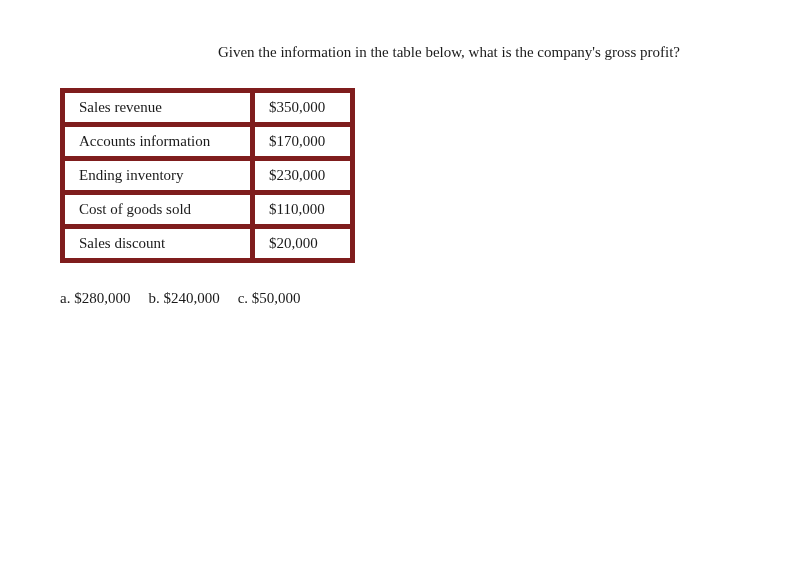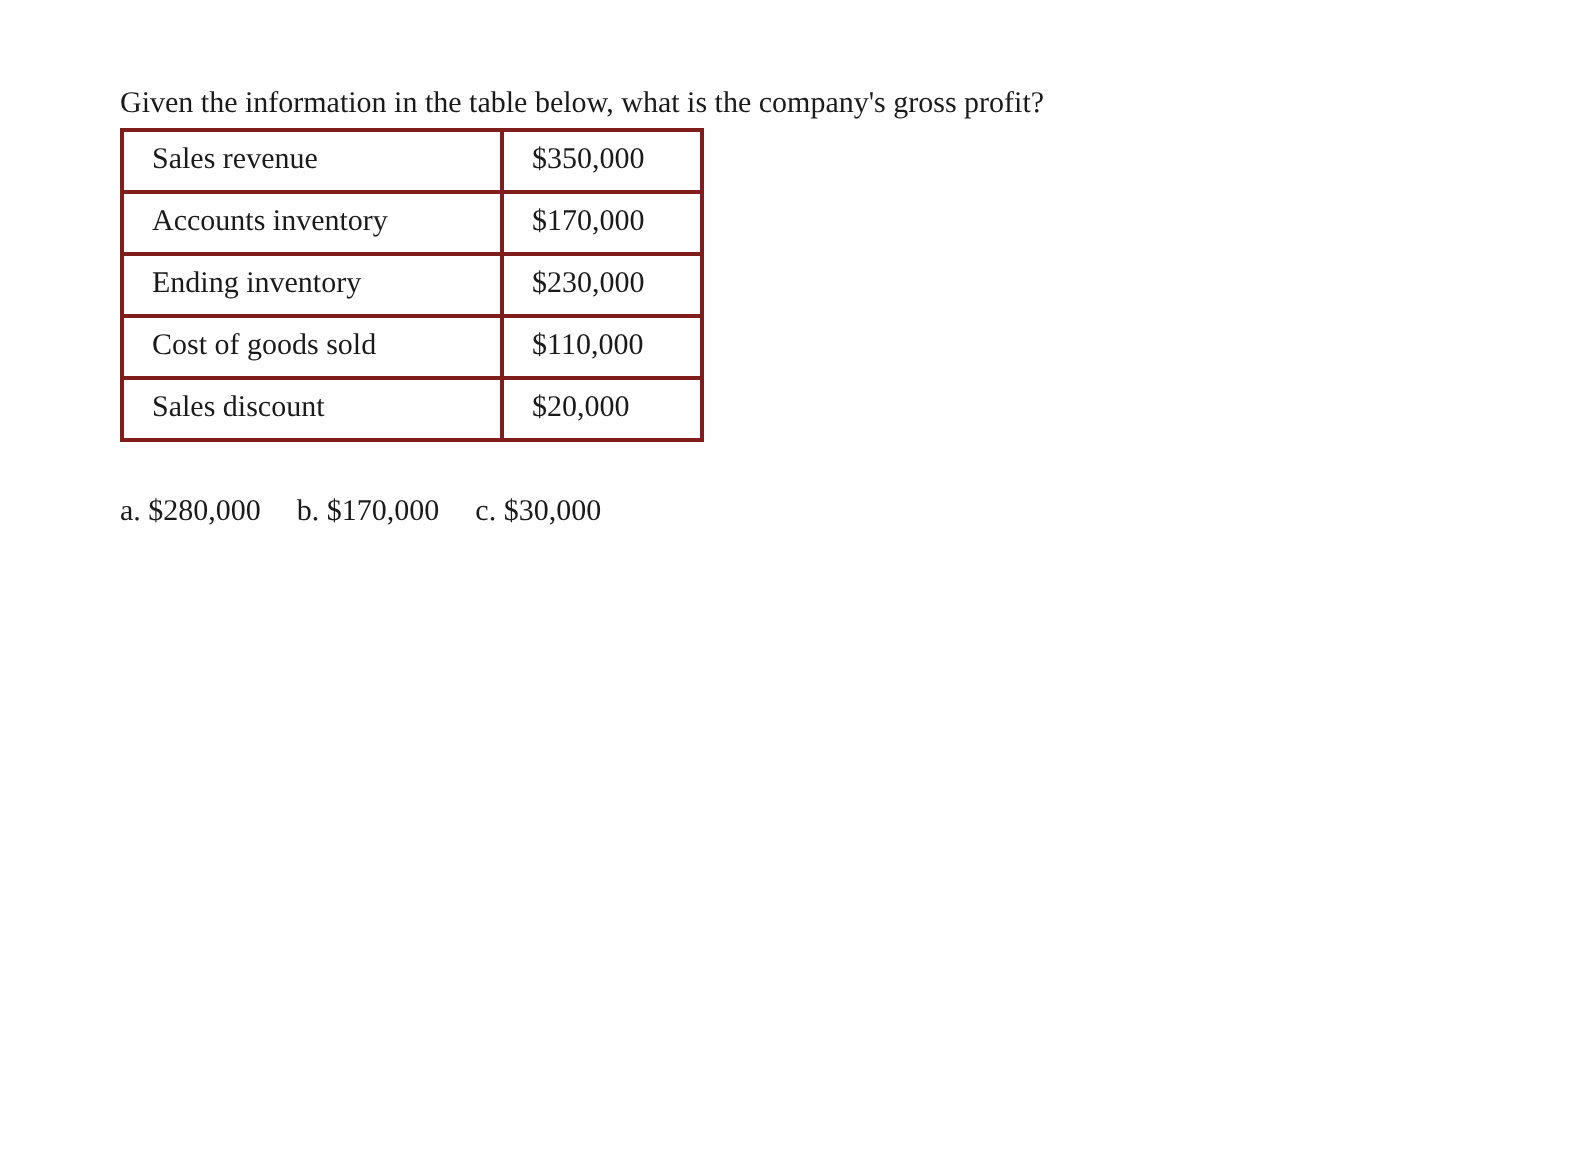--- a/index.html
+++ b/index.html
@@ -13,30 +13,32 @@
       font-family: Georgia, 'Times New Roman', serif;
       font-size: 15px;
       color: #1a1a1a;
       width: 786px;
       min-height: 583px;
       padding: 40px 60px;
     }
 
     .question-text {
       line-height: 1.6;
+      margin-bottom: 24px;
       max-width: 620px;
+      text-align: right;
     }
 
     .data-table {
       border-collapse: collapse;
       margin-bottom: 24px;
     }
 
     .data-table td {
-      border: 2px solid #7f1d1d;
+      border: 5px solid #7f1d1d;
       padding: 6px 14px;
       font-size: 15px;
     }
 
     .data-table td:first-child {
       width: 190px;
     }
 
     .data-table td:last-child {
       width: 100px;
@@ -60,35 +62,35 @@
 
 <p class="question-text">Given the information in the table below, what is the company's gross profit?</p>
 
 <table class="data-table">
   <tbody id="table-body">
       <tr>
         <td>Sales revenue</td>
         <td>$350,000</td>
       </tr>
       <tr>
-        <td>Accounts inventory</td>
+        <td>Accounts information</td>
         <td>$170,000</td>
       </tr>
       <tr>
         <td>Ending inventory</td>
         <td>$230,000</td>
       </tr>
       <tr>
         <td>Cost of goods sold</td>
         <td>$110,000</td>
       </tr>
       <tr>
         <td>Sales discount</td>
         <td>$20,000</td>
       </tr>
     </tbody>
 </table>
 
 <div class="answer-options" id="answer-options">
     <div class="answer-option">a. $280,000</div>
-    <div class="answer-option">b. $170,000</div>
-    <div class="answer-option">c. $30,000</div>
+    <div class="answer-option">b. $240,000</div>
+    <div class="answer-option">c. $50,000</div>
   </div>
 
 </body></html>

